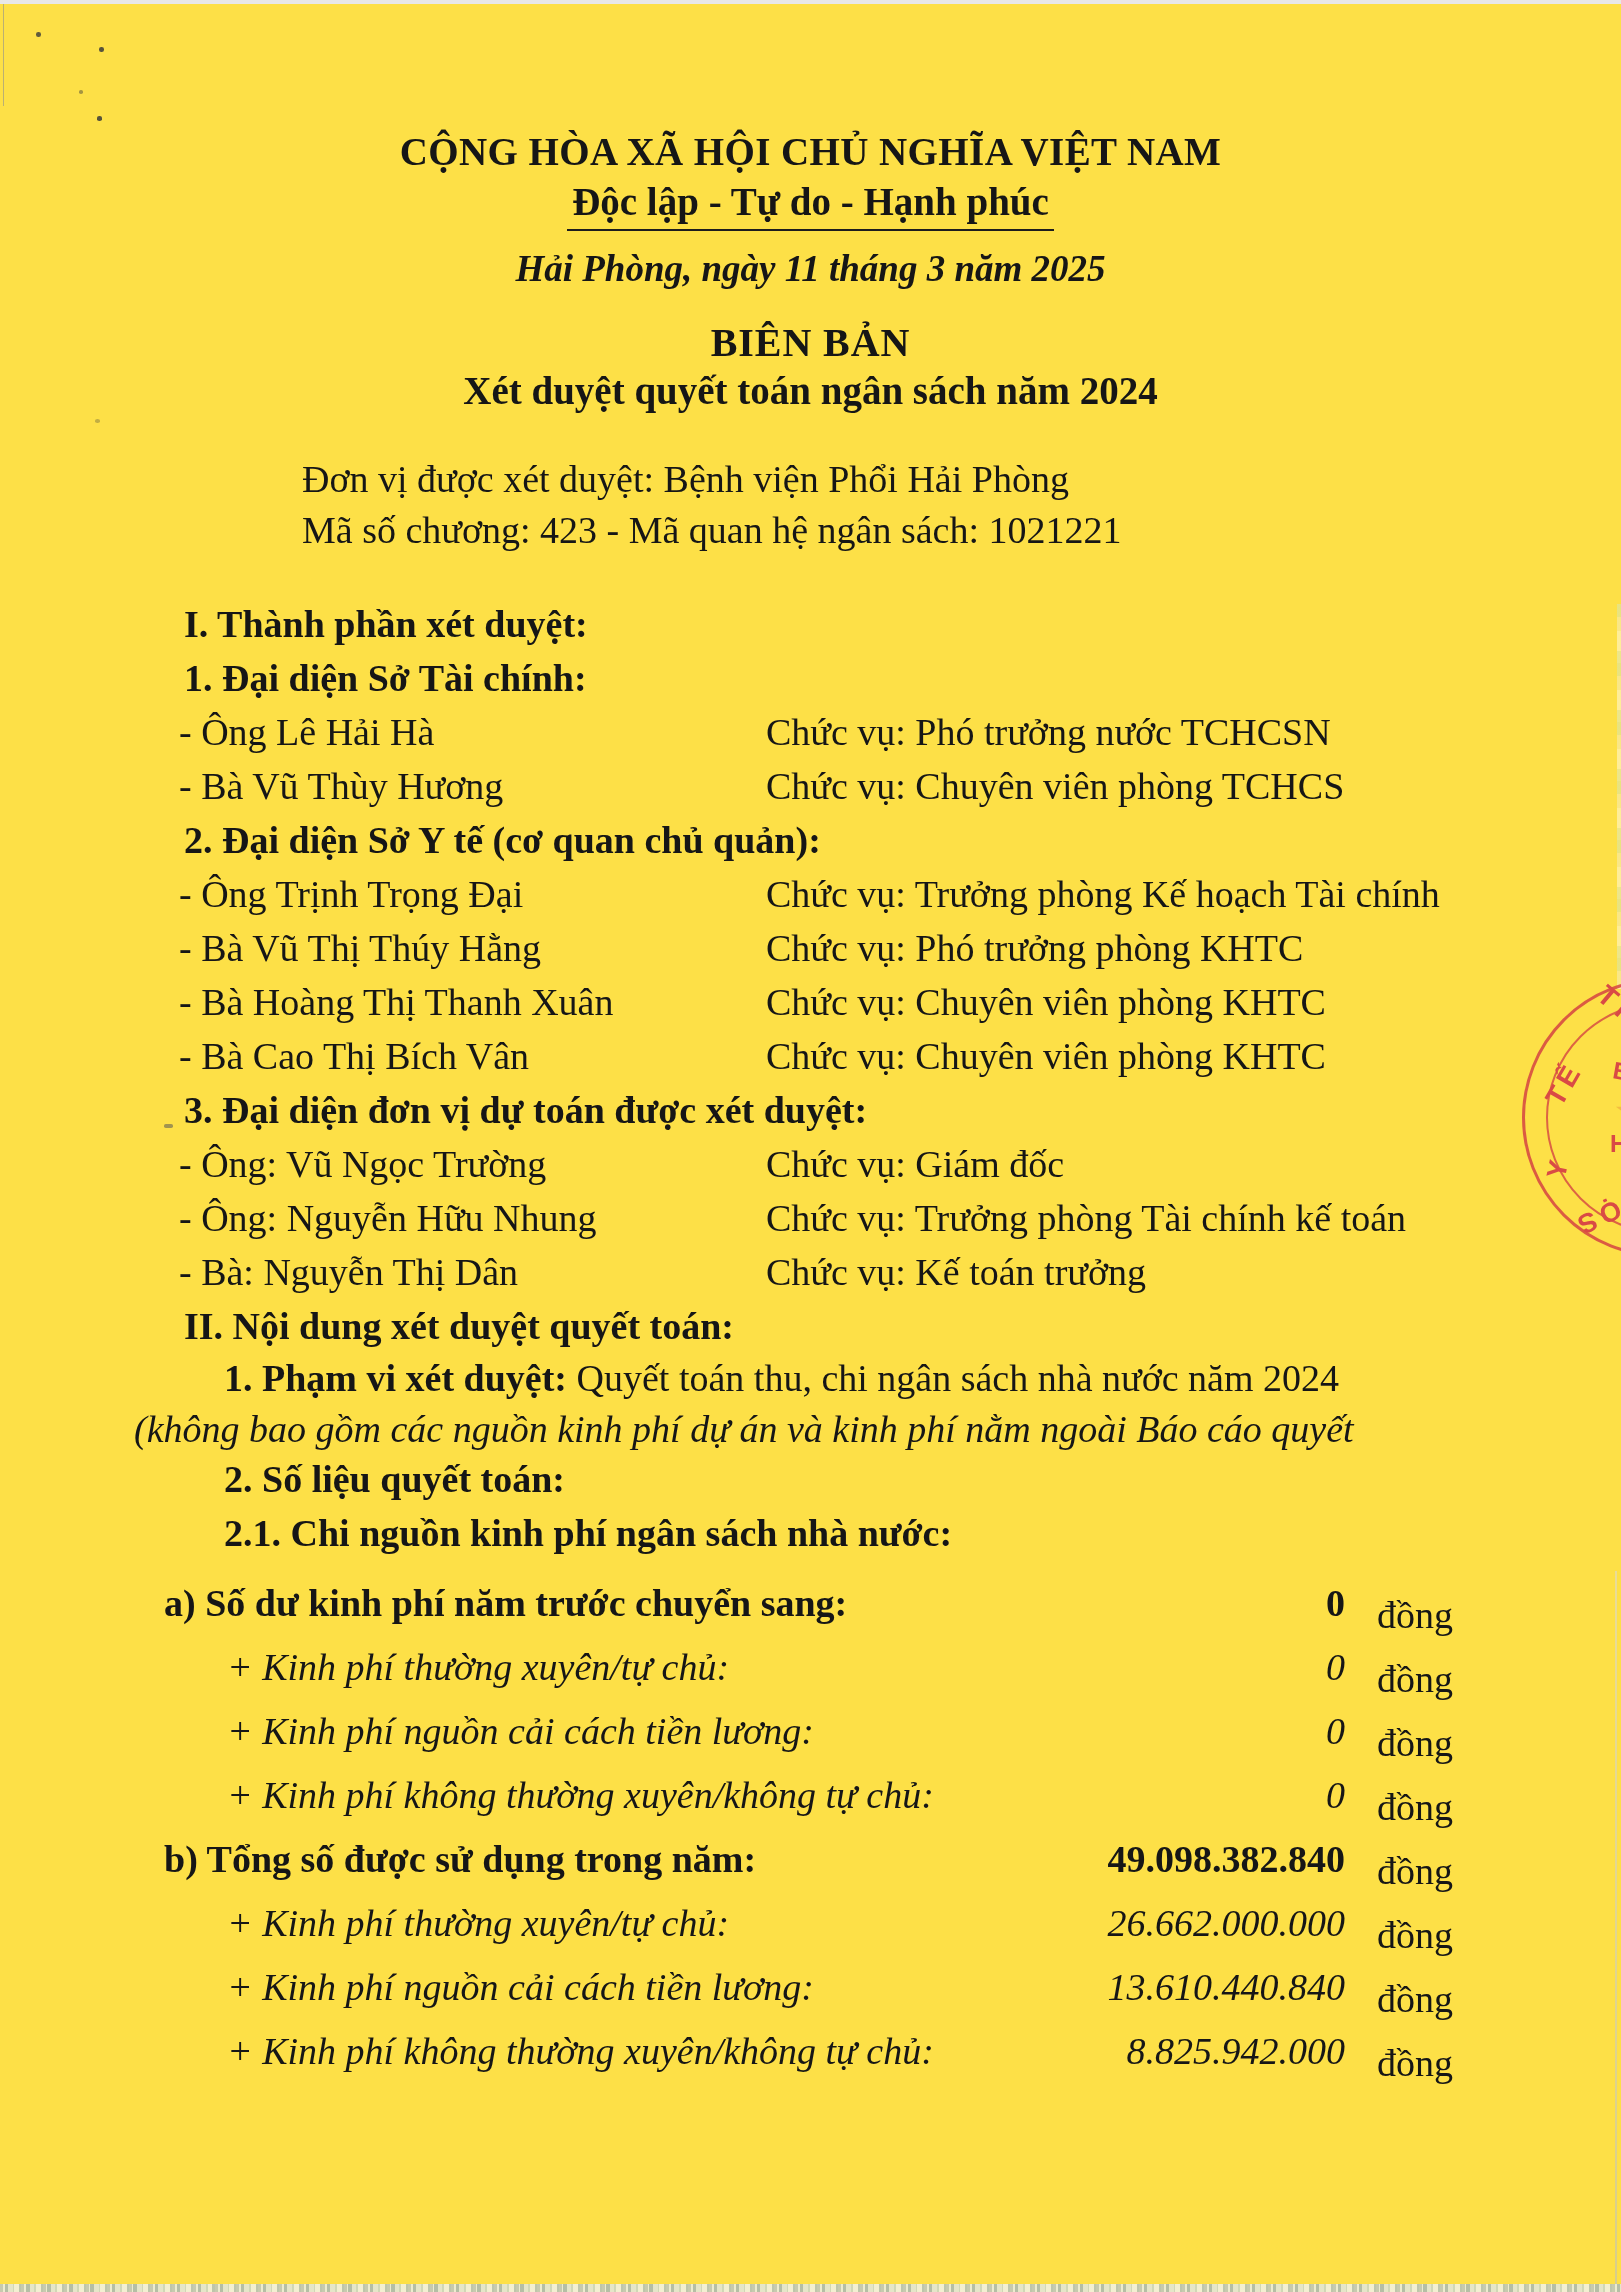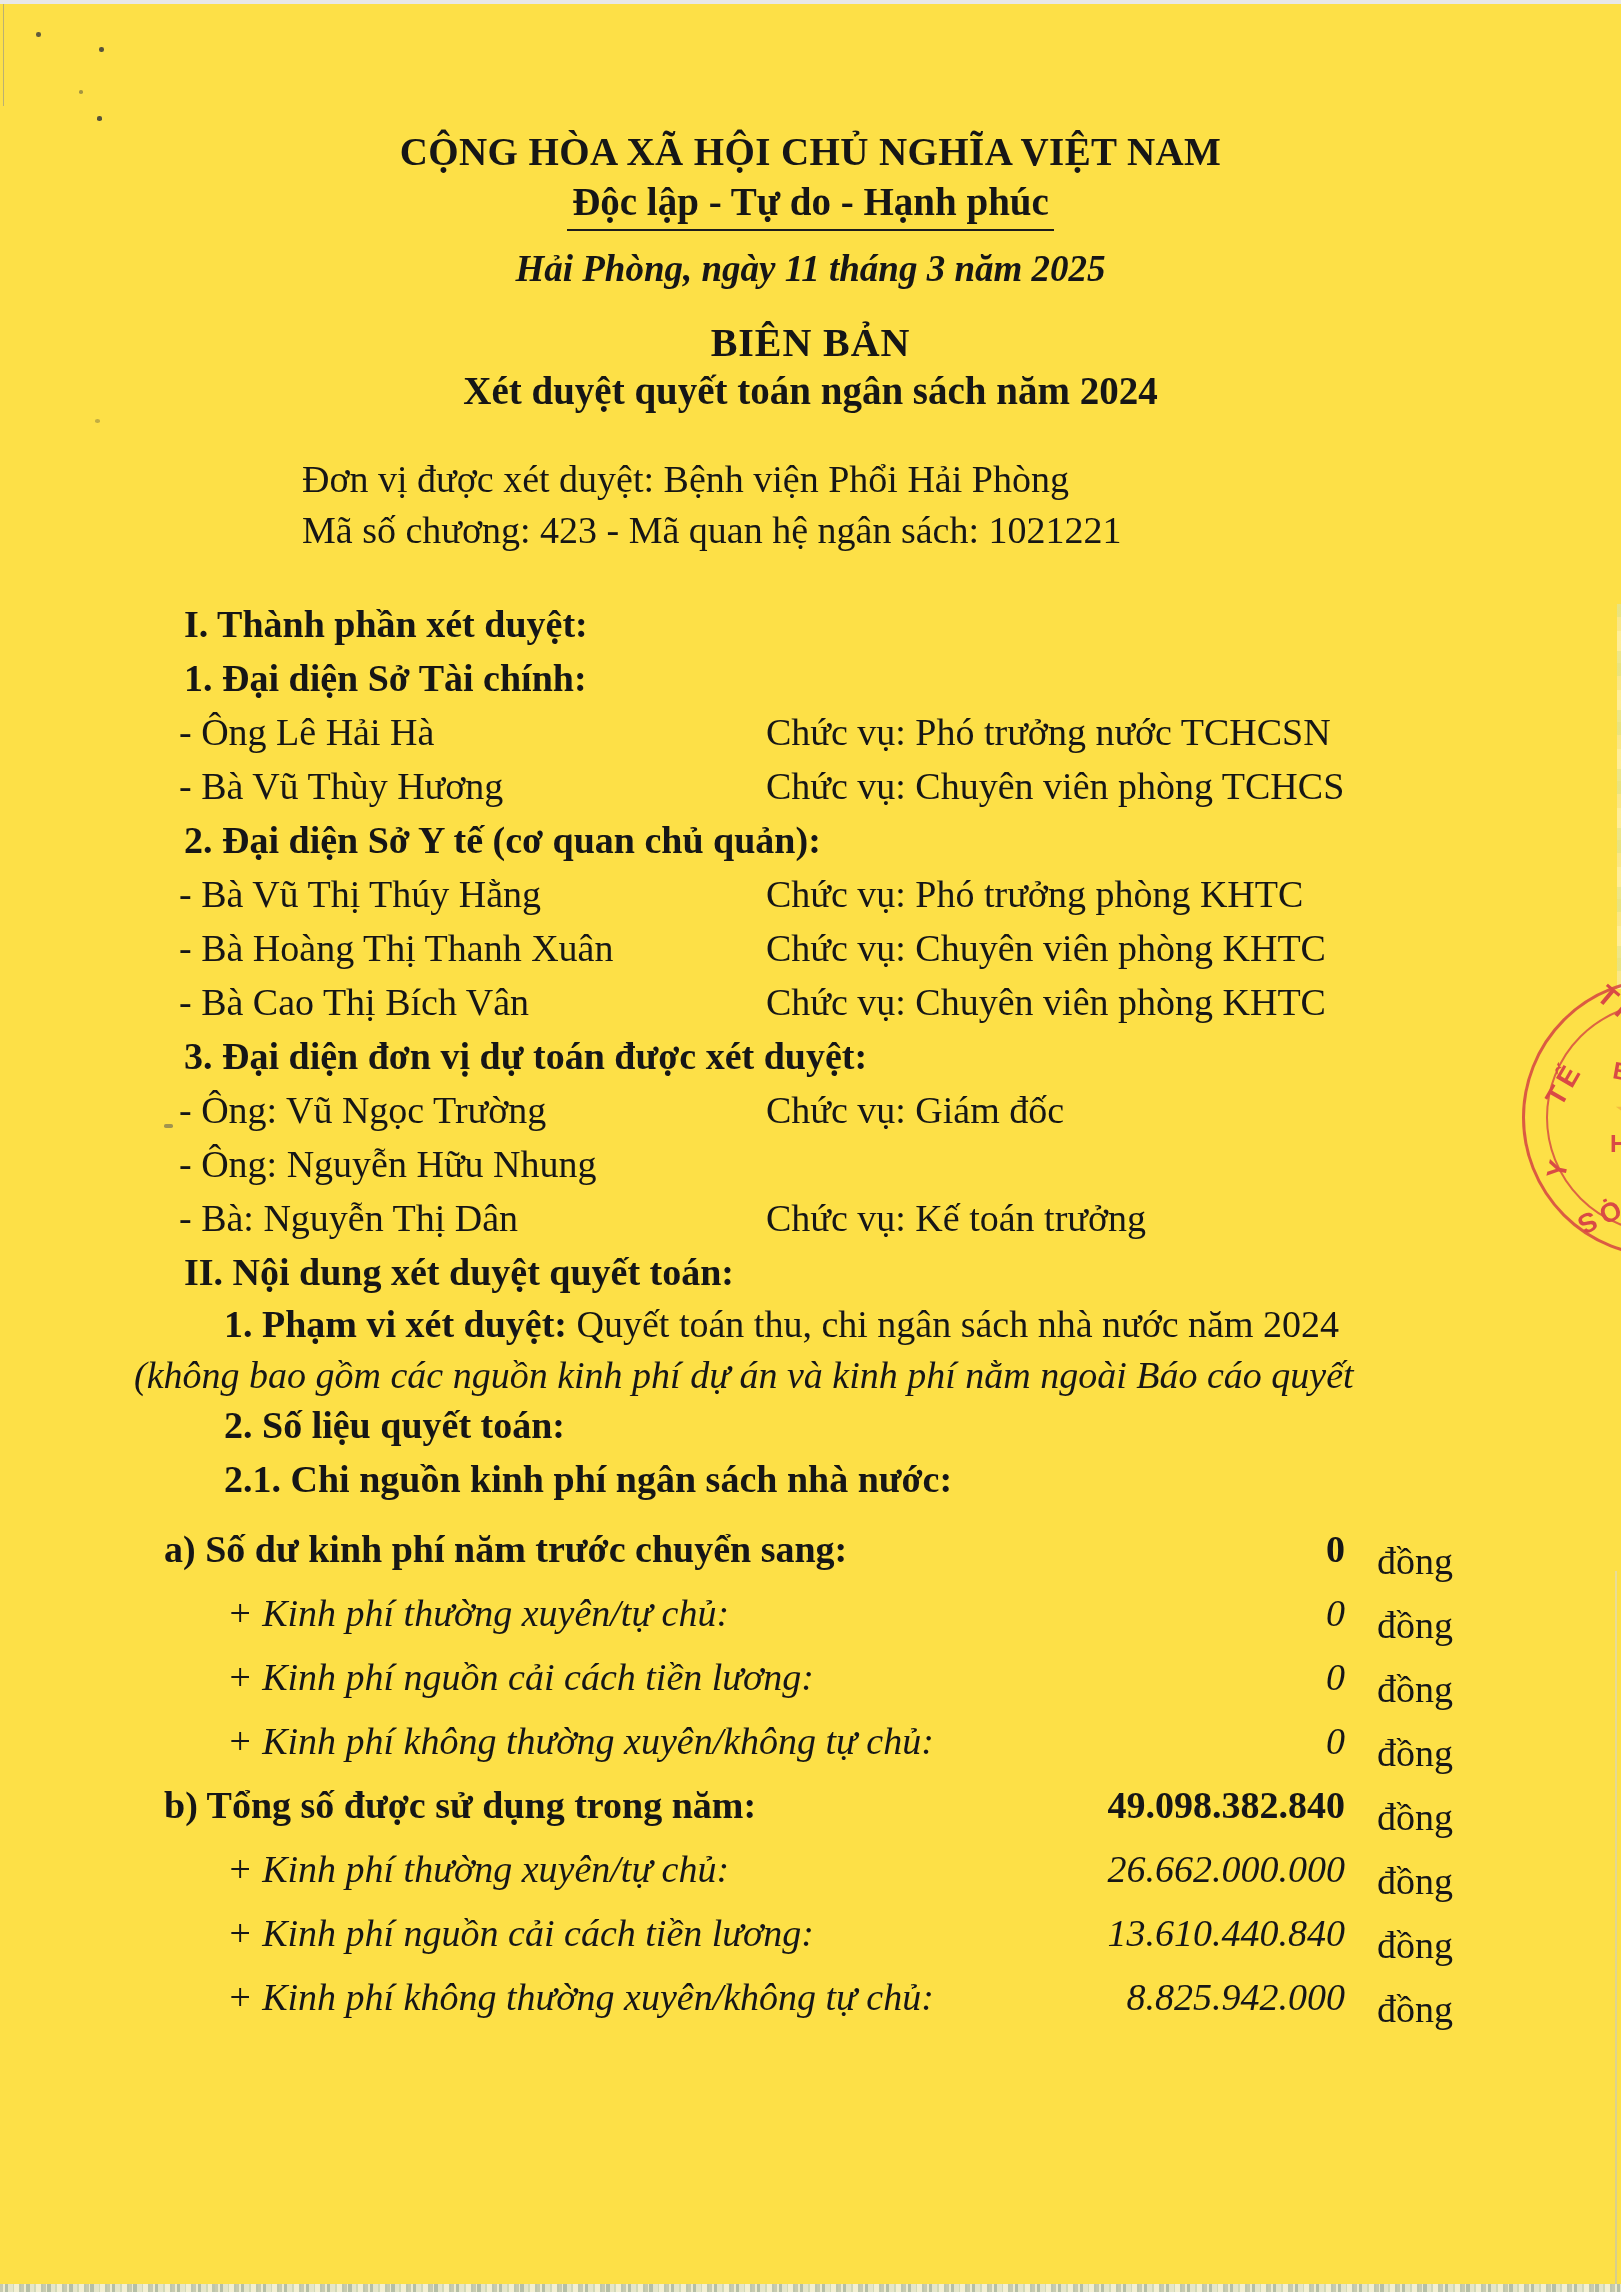--- a/index.html
+++ b/index.html
@@ -108,39 +108,44 @@
       <span class="member-name">- Ông Lê Hải Hà</span>
       <span class="member-title">Chức vụ: Phó trưởng nước TCHCSN</span>
     </div>
     <div class="line">
       <span class="member-name">- Bà Vũ Thùy Hương</span>
       <span class="member-title">Chức vụ: Chuyên viên phòng TCHCS</span>
     </div>
 
     <div class="line grp-heading">2. Đại diện Sở Y tế (cơ quan chủ quản):</div>
     <div class="line">
+      <span class="member-name">- Ông Trịnh Trọng Đại</span>
+      <span class="member-title">Chức vụ: Trưởng phòng Kế hoạch Tài chính</span>
+    </div>
+    <div class="line">
       <span class="member-name">- Bà Vũ Thị Thúy Hằng</span>
       <span class="member-title">Chức vụ: Phó trưởng phòng KHTC</span>
     </div>
     <div class="line">
       <span class="member-name">- Bà Hoàng Thị Thanh Xuân</span>
       <span class="member-title">Chức vụ: Chuyên viên phòng KHTC</span>
     </div>
     <div class="line">
       <span class="member-name">- Bà Cao Thị Bích Vân</span>
       <span class="member-title">Chức vụ: Chuyên viên phòng KHTC</span>
     </div>
 
     <div class="line grp-heading">3. Đại diện đơn vị dự toán được xét duyệt:</div>
     <div class="line">
       <span class="member-name">- Ông: Vũ Ngọc Trường</span>
       <span class="member-title">Chức vụ: Giám đốc</span>
     </div>
     <div class="line">
       <span class="member-name">- Ông: Nguyễn Hữu Nhung</span>
+      <span class="member-title">Chức vụ: Trưởng phòng Tài chính kế toán</span>
     </div>
     <div class="line">
       <span class="member-name">- Bà: Nguyễn Thị Dân</span>
       <span class="member-title">Chức vụ: Kế toán trưởng</span>
     </div>
 
     <div class="line sec-heading">II. Nội dung xét duyệt quyết toán:</div>
     <div class="scope-line">
       <span class="scope-label">1. Phạm vi xét duyệt:</span>
       <span class="scope-text">Quyết toán thu, chi ngân sách nhà nước năm 2024</span>

